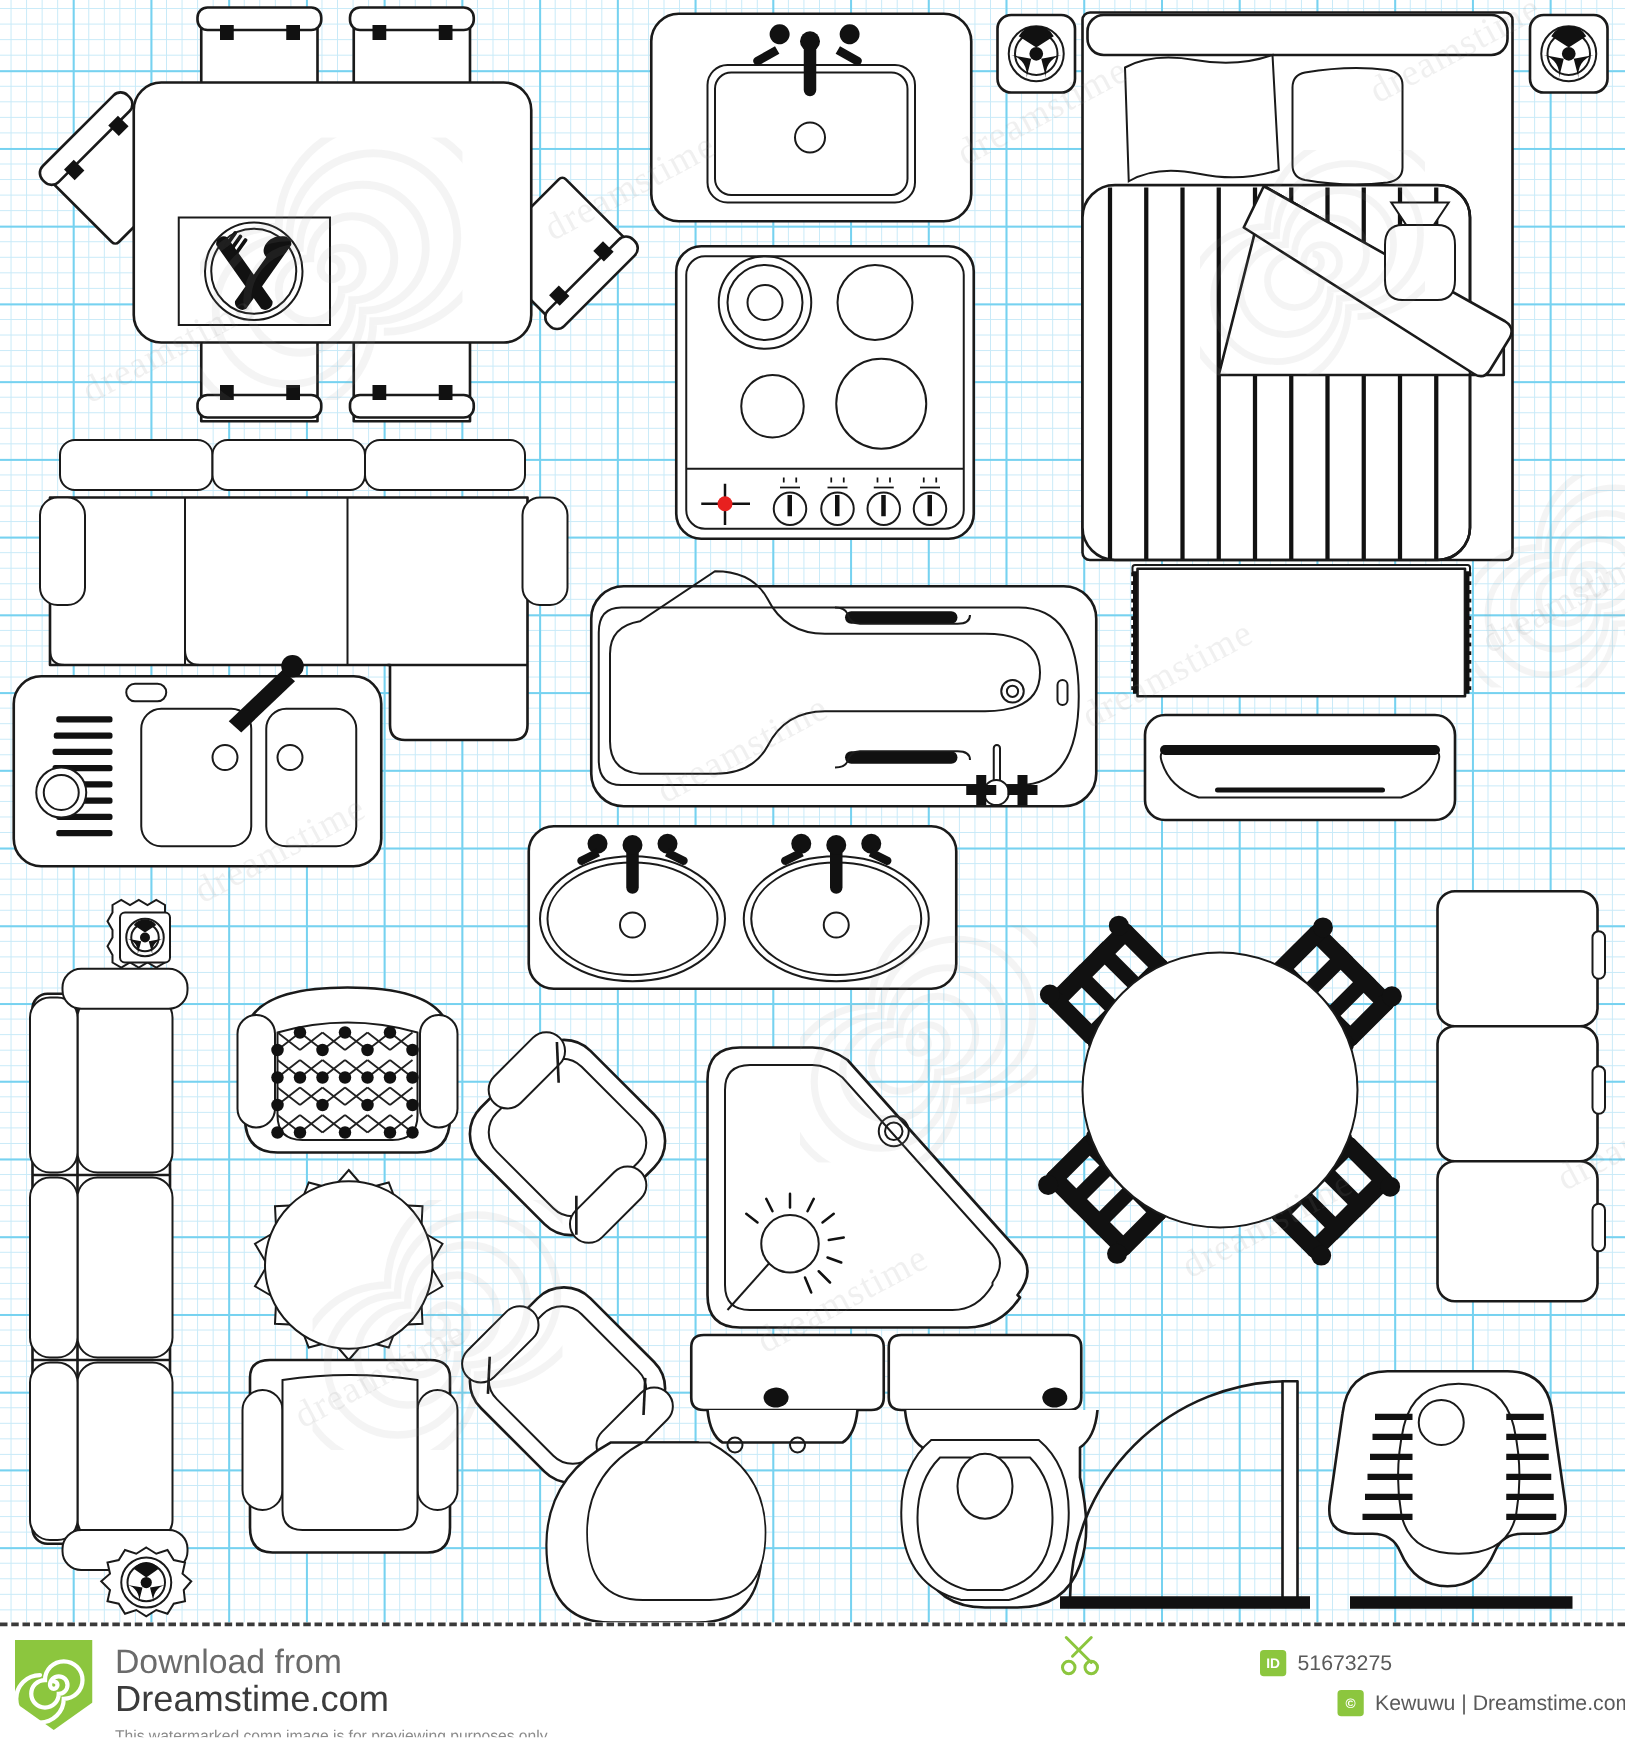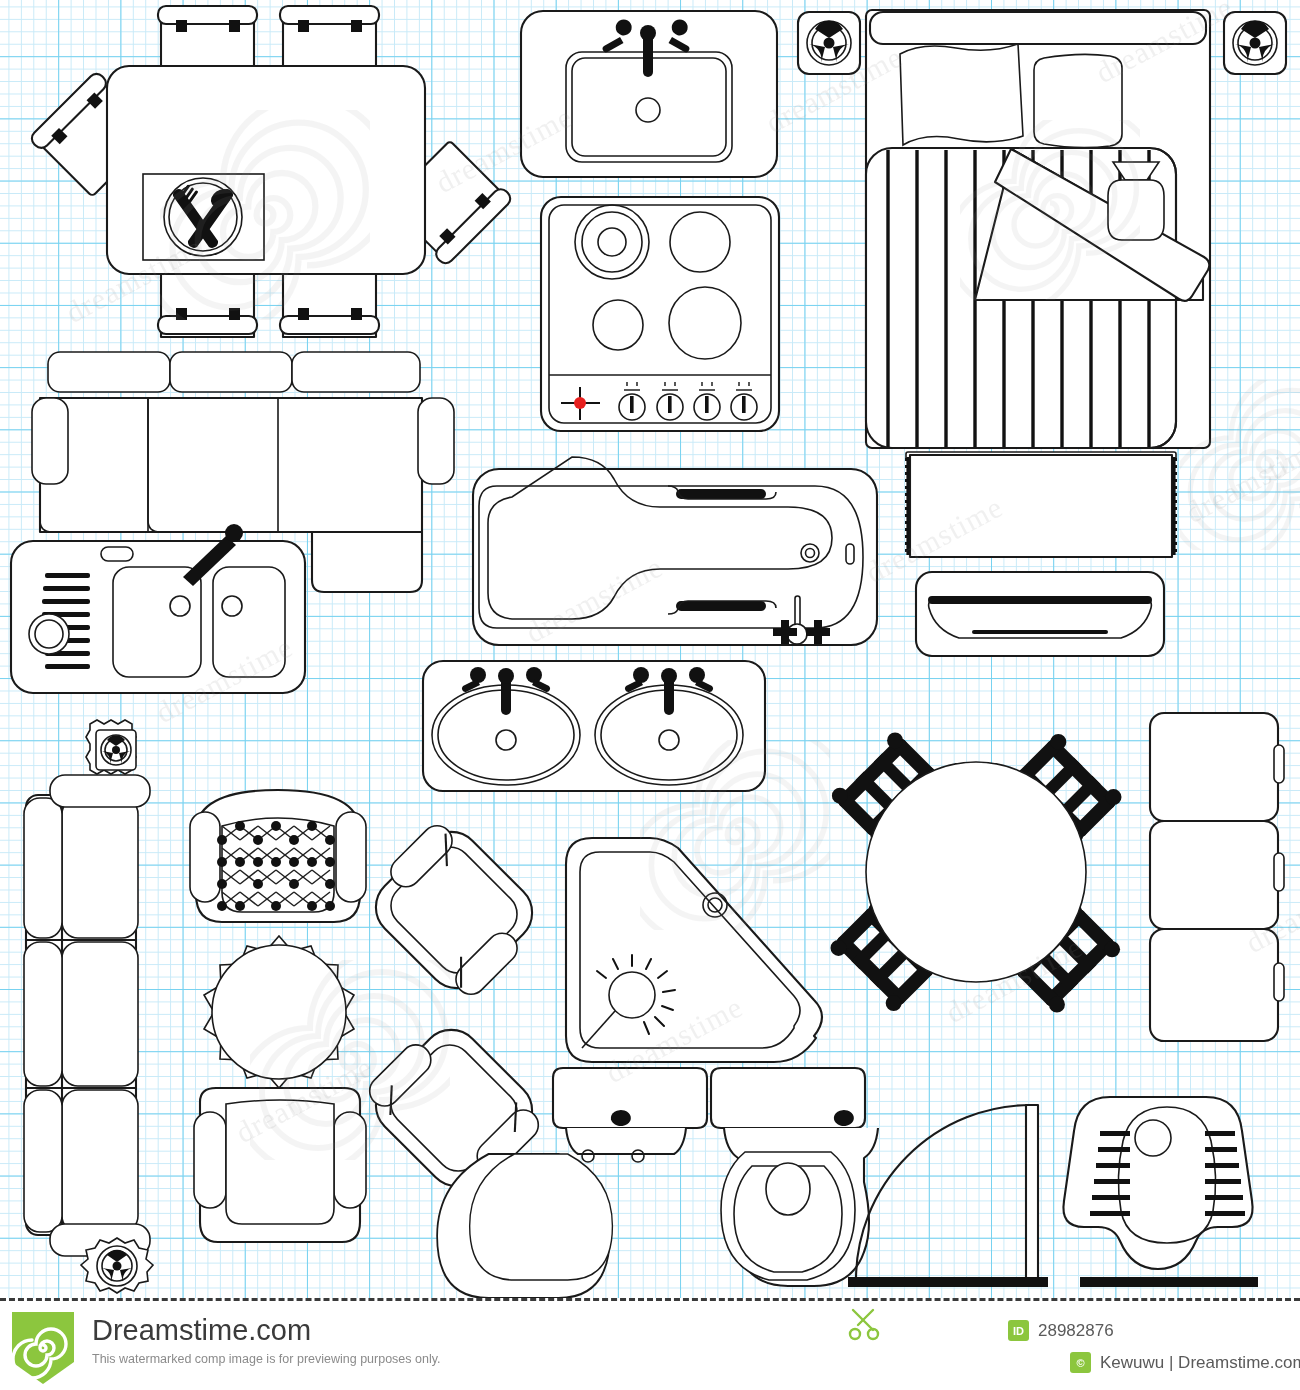--- a/index.html
+++ b/index.html
@@ -759,27 +759,28 @@
         <circle cx="28" cy="30" r="5"></circle>
       </g>
     </svg>
 
     <svg id="dtlogo" viewBox="0 0 62 72">
       <path d="M0 0 H62 V50 L31 72 L0 50 Z" fill="#8cc63e"></path>
       <path d="M31 36 m0 -3 a3 3 0 1 1 -3 3 a7 7 0 1 1 7 7 a11 11 0 1 1 -11 -11 a15 15 0 1 1 15 15 a19 19 0 1 1 -19 -19" fill="none" stroke="#ffffff" stroke-width="3.4" stroke-linecap="round"></path>
     </svg>
 
     <div id="dltext">
+      <div id="dl1">Download from</div>
       <div id="dl2">Dreamstime.com</div>
       <div id="dl3">This watermarked comp image is for previewing purposes only.</div>
     </div>
 
     <div class="fright" id="fr1">
       <div class="badge">ID</div>
-      <div class="frtxt">28982876</div>
+      <div class="frtxt">51673275</div>
     </div>
     <div class="fright" id="fr2">
       <div class="badge">©</div>
       <div class="frtxt">Kewuwu | Dreamstime.com</div>
     </div>
   </div>
 
 </div>
 
 </body></html>

